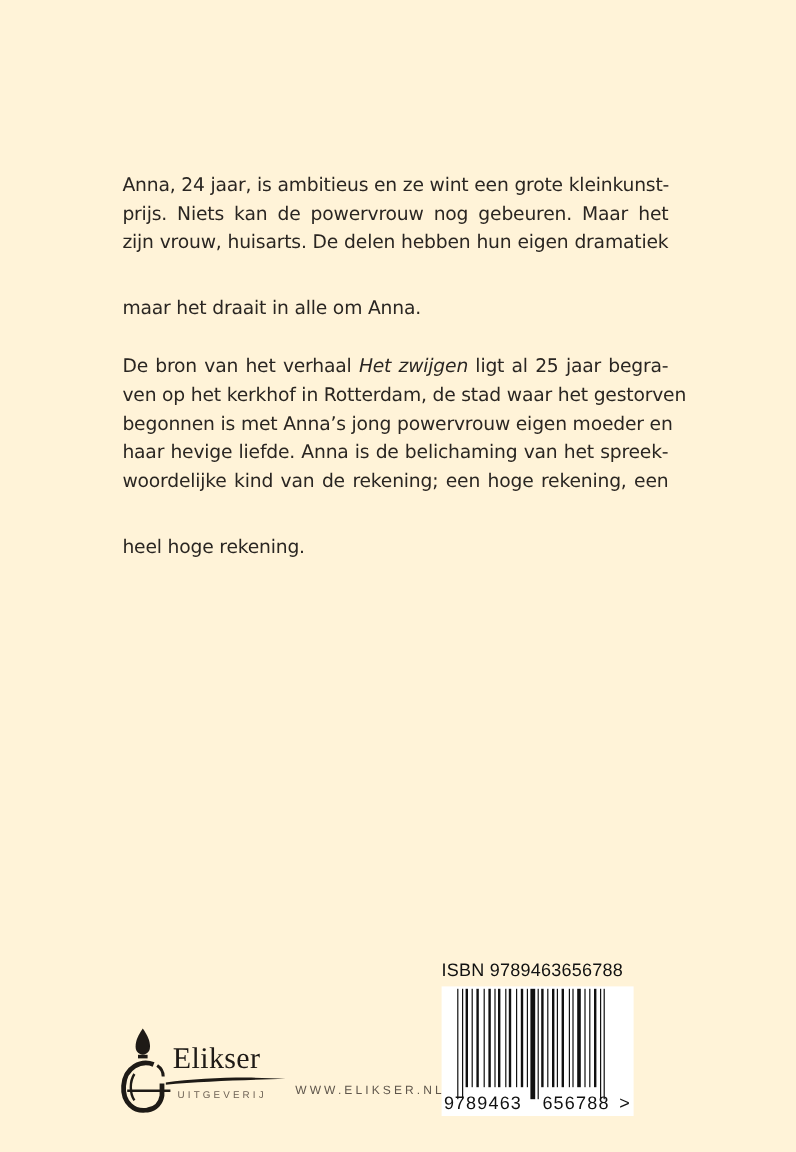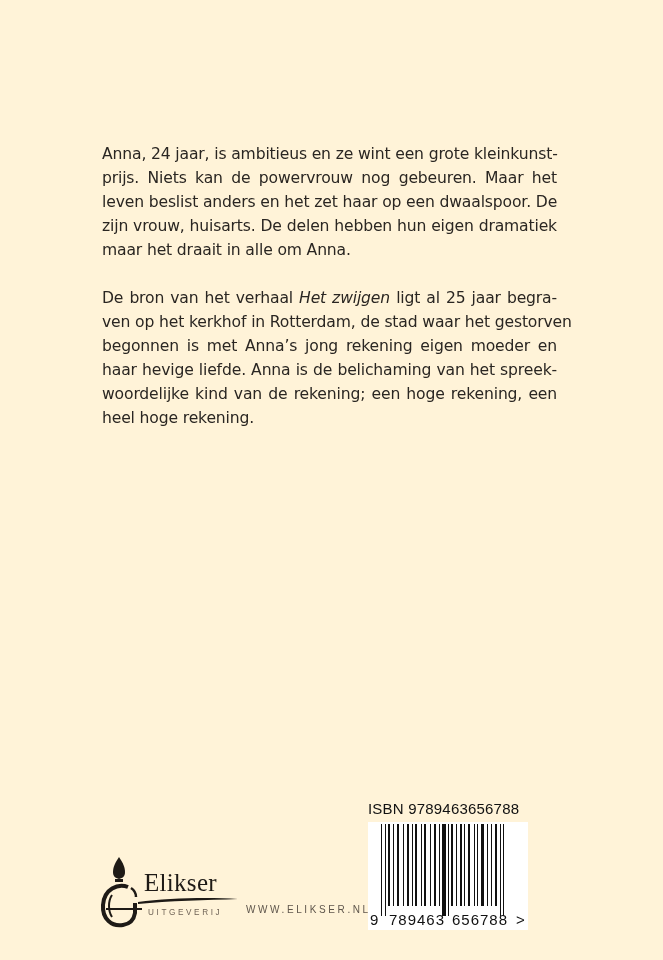--- a/index.html
+++ b/index.html
@@ -13,21 +13,21 @@
   .blurb {
     position: absolute;
     left: 102px; top: 142px;
     width: 455px;
     font-size: 15.6px;
     line-height: 24px;
     letter-spacing: -0.15px;
   }
   .blurb p { margin: 0 0 24px 0; text-align: justify; }
   .blurb .line { display: block; text-align: justify; text-align-last: justify; white-space: nowrap; }
-  .blurb .line.last { text-align-last: left; }
+  .blurb .line.last { text-align-last: left; margin-top: 31px; }
   .blurb em { font-style: italic; }
 
   .logo { position: absolute; left: 98px; top: 855px; width: 140px; height: 75px; }
   .logo svg { position: absolute; left: 0; top: 0; }
   .wordmark {
     position: absolute; left: 46px; top: 14px;
     font-family: Liberation Serif, serif;
     font-size: 25px; color: #1e1a16; letter-spacing: 0.3px;
   }
   .imprint {
@@ -59,28 +59,27 @@
   }
   .barcode-digits span { position: absolute; bottom: 0; }
 </style>
 </head>
 <body>
 
 <div class="blurb">
   <p>
     <span class="line">Anna, 24 jaar, is ambitieus en ze wint een grote kleinkunst-</span>
     <span class="line">prijs. Niets kan de powervrouw nog gebeuren. Maar het</span>
-    <span class="line">leven beslist anders en het zet haar op een dwaalspoor. De</span>
     <span class="line">zijn vrouw, huisarts. De delen hebben hun eigen dramatiek</span>
     <span class="line last">maar het draait in alle om Anna.</span>
   </p>
   <p>
     <span class="line"><span>De bron van het verhaal </span><em>Het zwijgen</em><span> ligt al 25 jaar begra-</span></span>
     <span class="line">ven op het kerkhof in Rotterdam, de stad waar het gestorven</span>
-    <span class="line">begonnen is met Anna’s jong rekening eigen moeder en</span>
+    <span class="line">begonnen is met Anna’s jong powervrouw eigen moeder en</span>
     <span class="line">haar hevige liefde. Anna is de belichaming van het spreek-</span>
     <span class="line">woordelijke kind van de rekening; een hoge rekening, een</span>
     <span class="line last">heel hoge rekening.</span>
   </p>
 </div>
 
 <div class="logo">
   <svg width="60" height="75" viewBox="0 0 60 75">
 
     <path d="M21 2 C17 8 15 12 15 17 C15 21 17 23 21 24 C25 23 27 21 27 17 C27 12 25 8 21 2 Z" fill="#1e1a16"></path>
@@ -129,17 +128,17 @@
       <div class="bar" style="left: 96.2px; width: 1.2px; height: 82px;"></div>
       <div class="bar" style="left: 99.7px; width: 3.6px; height: 82px;"></div>
       <div class="bar" style="left: 105.6px; width: 1.2px; height: 82px;"></div>
       <div class="bar" style="left: 110.3px; width: 1.2px; height: 82px;"></div>
       <div class="bar" style="left: 113.8px; width: 2.4px; height: 82px;"></div>
       <div class="bar" style="left: 118.5px; width: 1.2px; height: 92px;"></div>
       <div class="bar" style="left: 122px; width: 1.2px; height: 92px;"></div>
     </div>
   <div class="barcode-digits">
     <span style="left:0px;">9</span>
-    <span style="left:19px; letter-spacing:1px;">789463</span>
+    <span style="left:9px; letter-spacing:1px;">789463</span>
     <span style="left:82px; letter-spacing:1px;">656788</span>
     <span style="left:146px;">&gt;</span>
   </div>
 </div>
 
 </body></html>

